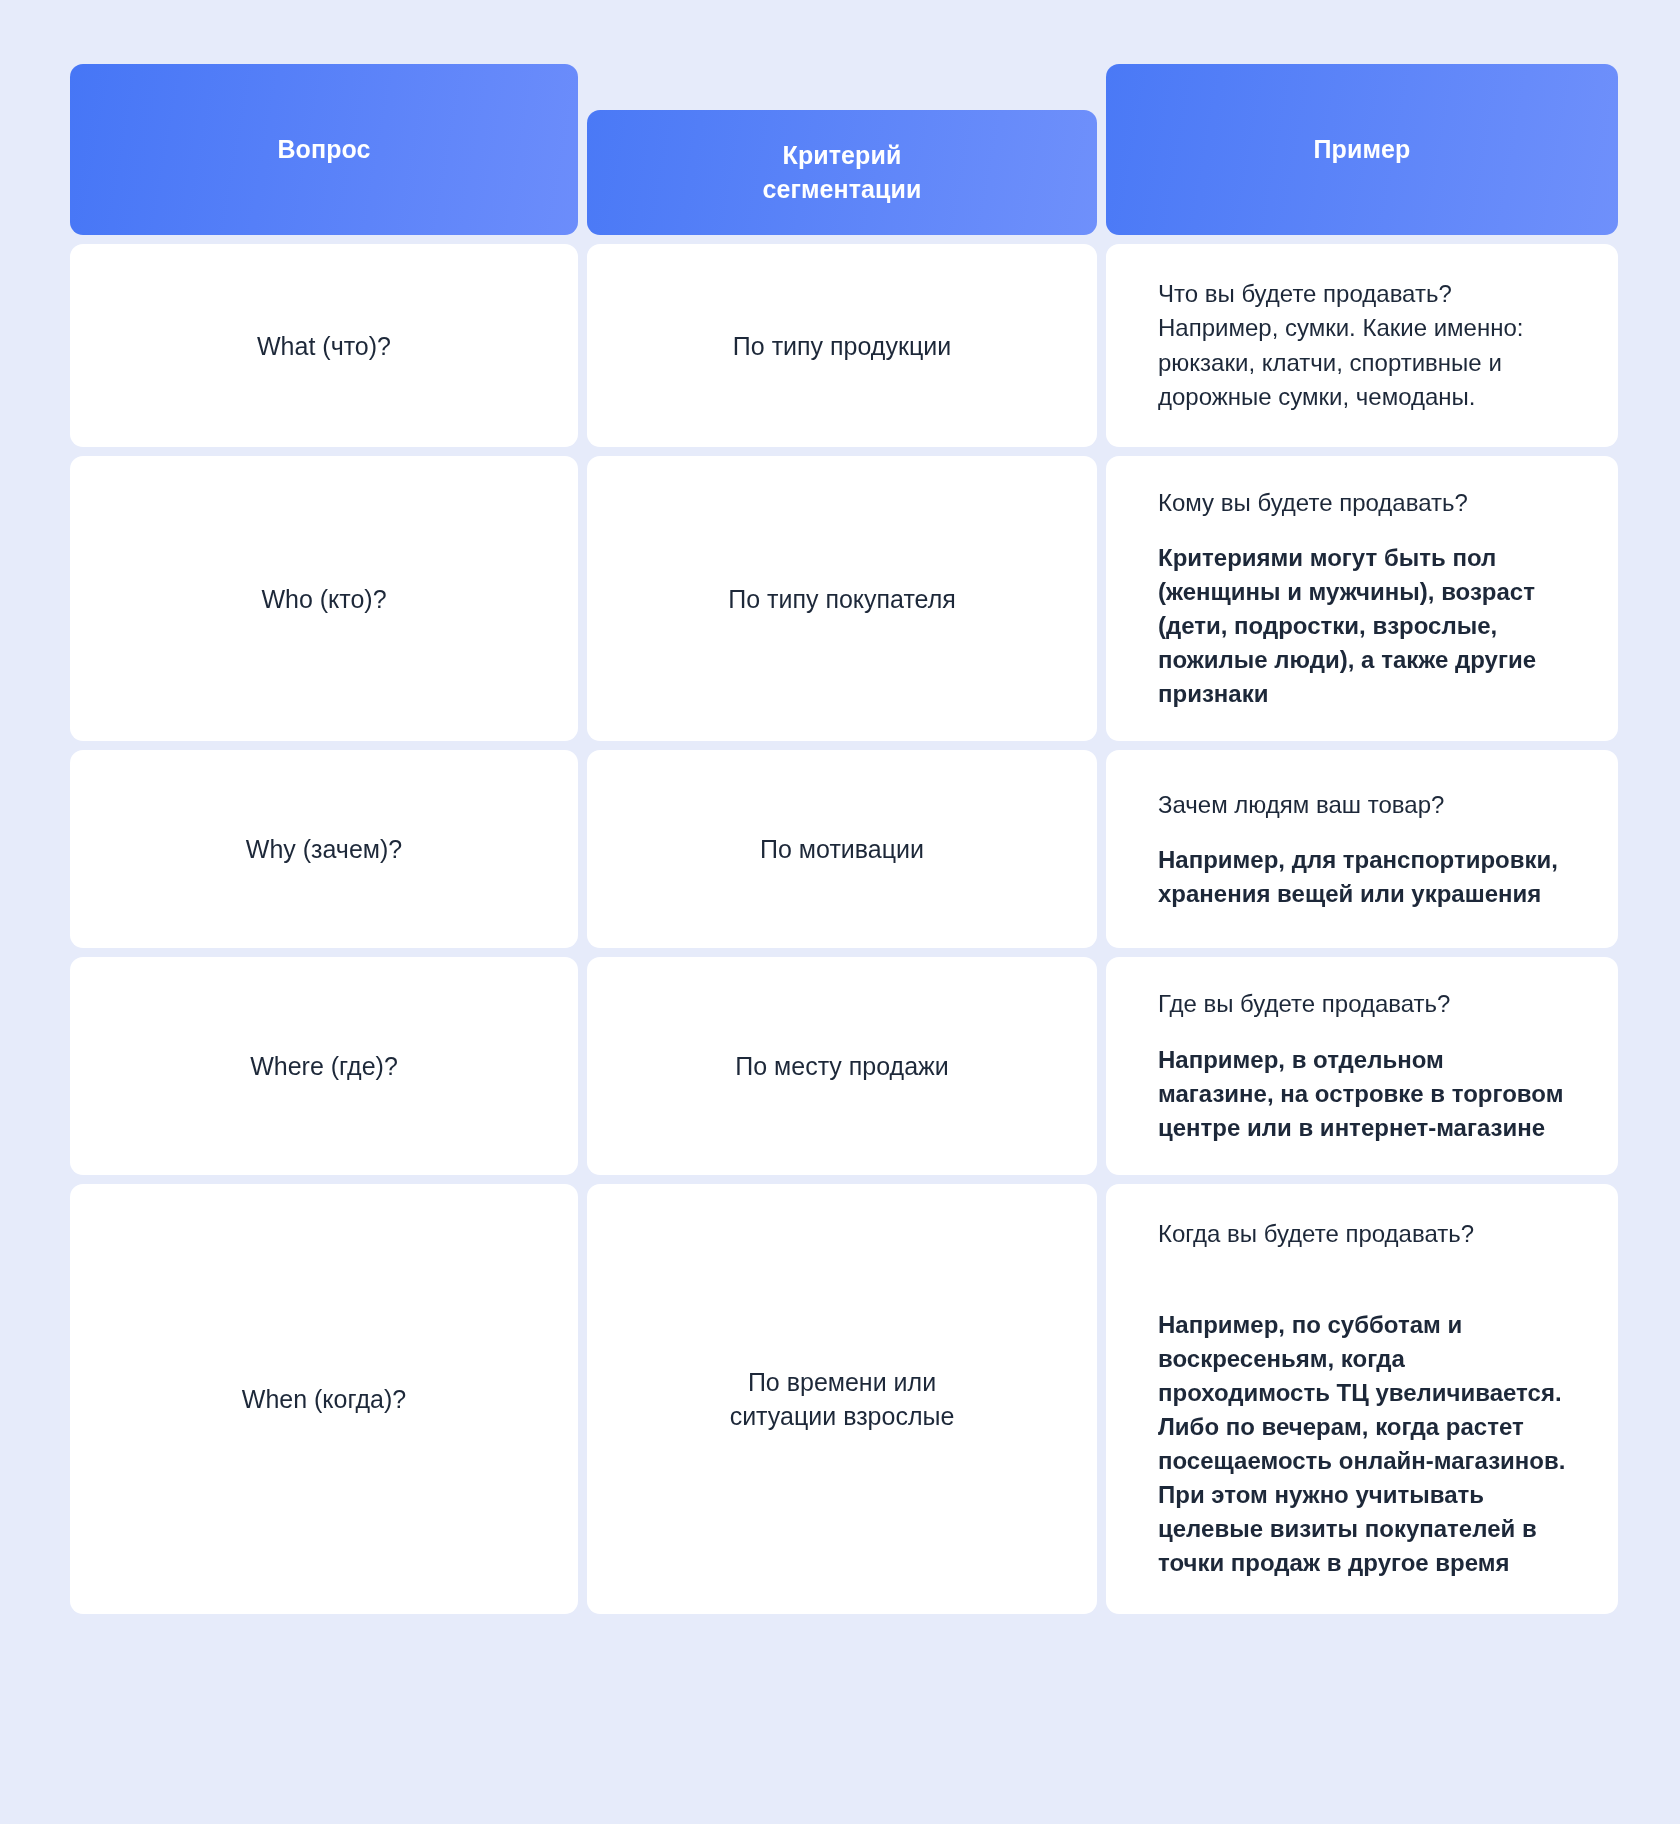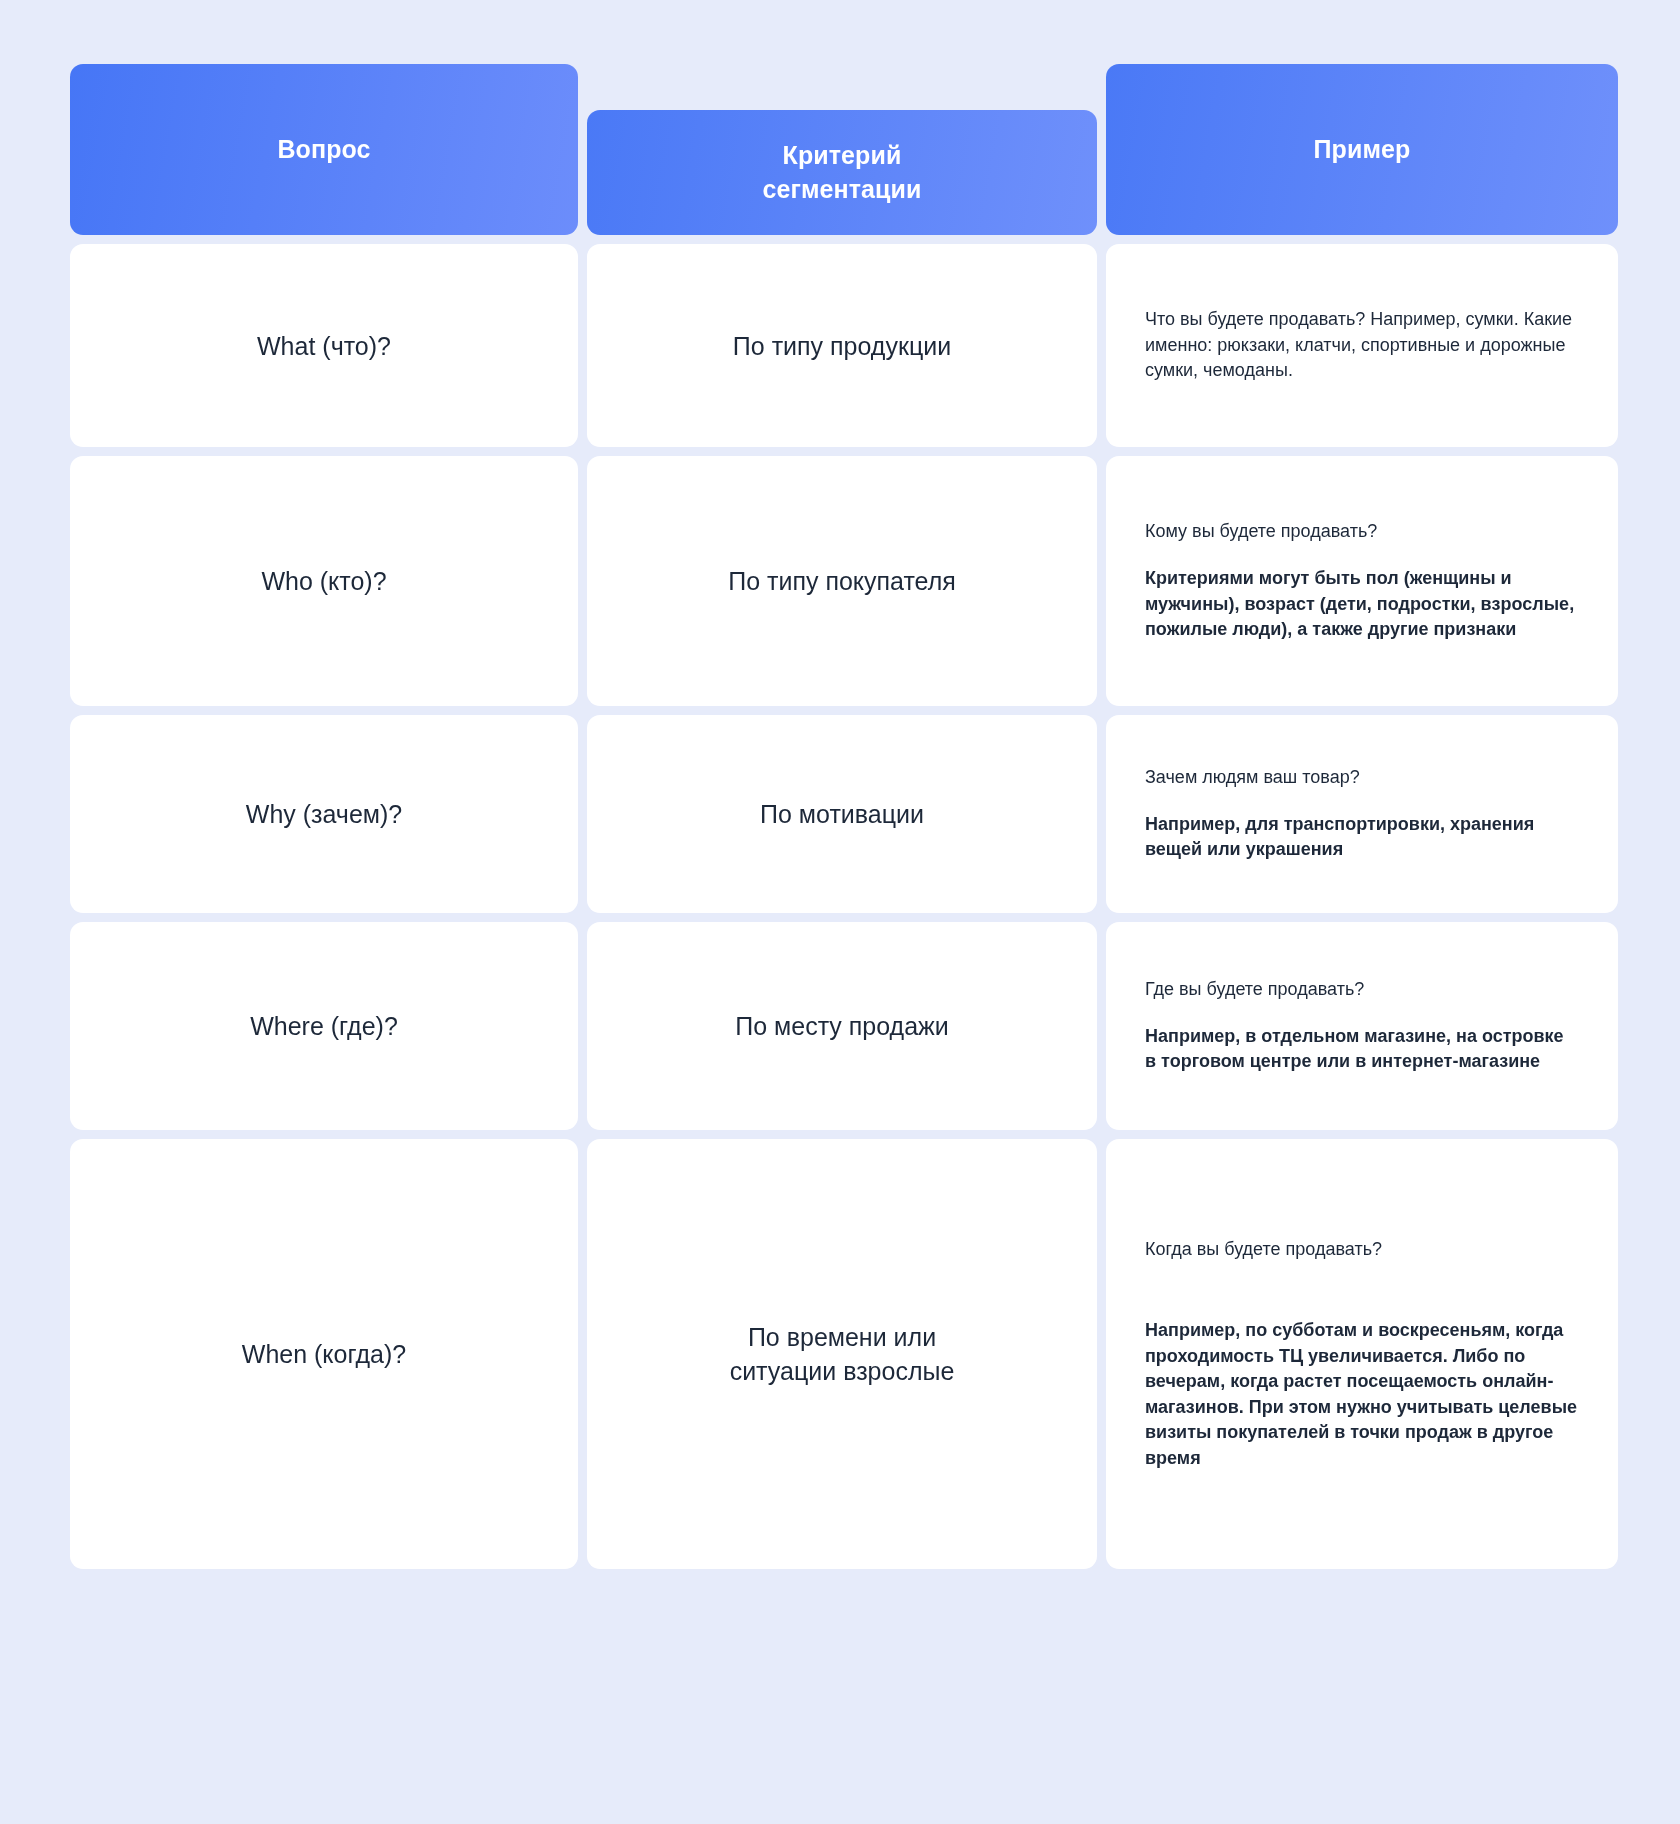--- a/index.html
+++ b/index.html
@@ -66,22 +66,22 @@
     justify-content: center;
     text-align: center;
   }
   .cell.center .lines span { display: block; }
 
   .cell.example {
     display: flex;
     flex-direction: column;
     justify-content: center;
     text-align: left;
-    padding: 30px 39px;
-    font-size: 18px;
+    padding: 30px 52px;
+    font-size: 24px;
     line-height: 1.42;
   }
   .cell.example p { margin: 0; }
   .cell.example p + p { margin-top: 21px; font-weight: bold; }
 
   
   .r1 { min-height: 203px; }
   .r2 { min-height: 250px; }
   .r3 { min-height: 198px; }
   .r4 { min-height: 208px; }

